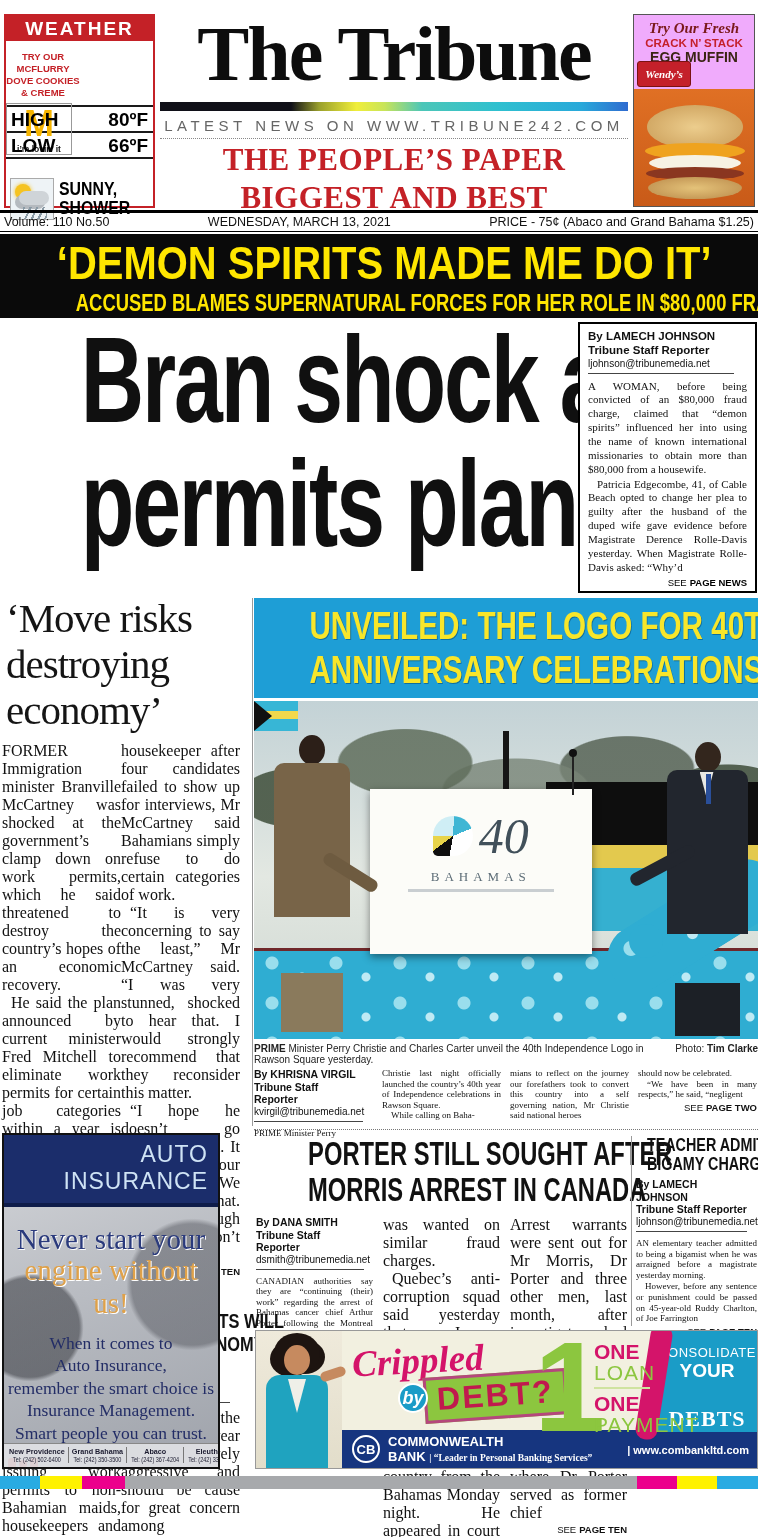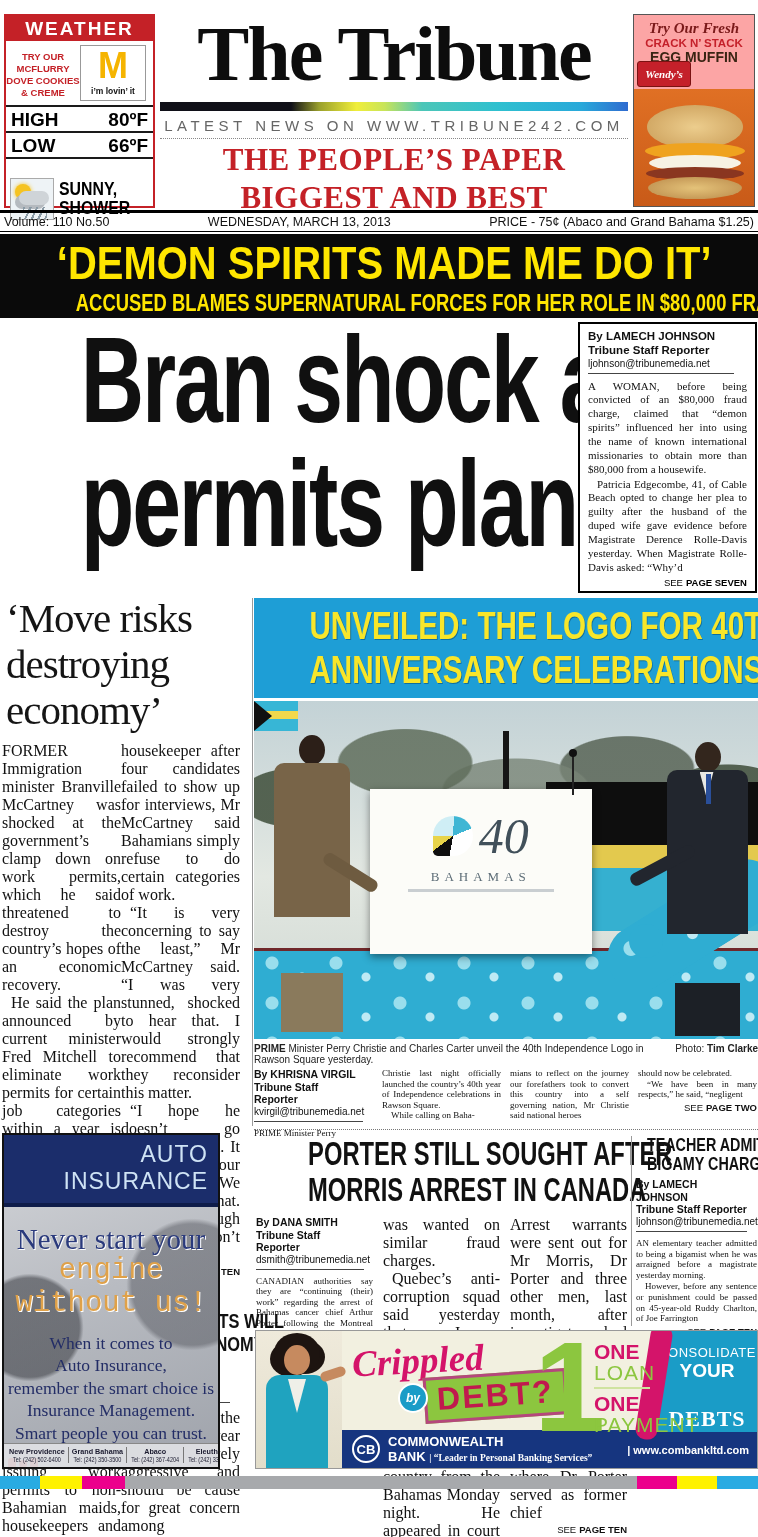--- a/index.html
+++ b/index.html
@@ -3,40 +3,40 @@
 <meta charset="utf-8">
 <style>
   * { margin:0; padding:0; box-sizing:border-box; }
   body { background:#e9e9e9; font-family:"Liberation Serif", serif; }
   #page { position:relative; width:758px; height:1537px; background:#ffffff; margin:0 auto; overflow:hidden; }
   .cline { display:block; white-space:nowrap; transform-origin:50% 50%; }
 
   
   #weather-box { position:absolute; left:4px; top:14px; width:151px; height:194px; border:2px solid #c42127; background:#fff; }
   .weather-head { background:#c42127; color:#fff; font-family:"Liberation Sans", sans-serif; font-weight:bold; font-size:19px; letter-spacing:2px; text-align:center; height:25px; line-height:25px; }
-  .weather-promo-row { display:flex; height:66px; border-bottom:2px solid #1a1a1a; }
+  .weather-promo-row { display:flex; height:66px; border-bottom:2px solid #1a1a1a;flex-direction:column; }
   .weather-promo { width:74px; color:#c42127; font-family:"Liberation Sans", sans-serif; font-weight:bold; font-size:9.5px; text-align:center; padding-top:10px; line-height:1.25; }
   .mcd-box { width:66px; margin:4px 3px 4px 0; border:1px solid #999; text-align:center; }
   .mcd-arches { color:#f5b400; font-family:"Liberation Sans", sans-serif; font-weight:bold; font-size:36px; line-height:40px; }
   .mcd-tag { font-family:"Liberation Sans", sans-serif; font-weight:bold; font-size:8.5px; color:#111; }
   .weather-row { display:flex; justify-content:space-between; padding:0 5px; height:26px; line-height:26px; border-bottom:2px solid #1a1a1a; font-family:"Liberation Sans", sans-serif; font-weight:bold; font-size:19px; }
   .weather-forecast { display:flex; align-items:center; padding:19px 4px; }
   .wicon { position:relative; width:44px; height:42px; border:1px solid #aaa; background:#eef3f6; margin-right:5px; flex:none; }
   .wicon .sun { position:absolute; left:4px; top:5px; width:16px; height:16px; border-radius:50%; background:#f5c321; box-shadow:0 0 4px #f5c321; }
   .wicon .cloud { position:absolute; left:8px; top:12px; width:30px; height:14px; border-radius:10px; background:#cfd4d8; box-shadow:-4px 4px 0 #b5babf; }
   .wicon .rain { position:absolute; left:12px; top:28px; width:24px; height:12px; background:repeating-linear-gradient(115deg,#8a9aa5 0 2px,transparent 2px 6px); }
   .forecast-text { font-family:"Liberation Sans", sans-serif; font-weight:bold; font-size:18px; line-height:1.05; transform:scaleX(.88); transform-origin:0 50%; }
 
   #masthead { position:absolute; left:160px; top:8px; width:468px; height:198px; text-align:center; }
   .mast-title { font-family:"Liberation Serif", serif; font-weight:bold; font-size:78px; line-height:92px; color:#0d0d0d; letter-spacing:-2px; }
   .mast-stripe { height:9px; margin:2px 0 3px; background:linear-gradient(90deg,#101018 0%,#101018 28%,#9aa02c 34%,#f0ee3a 42%,#c8e45a 48%,#4cc6b8 56%,#2fc0cf 72%,#29a9da 90%,#2f6bd0 100%); }
   .mast-tagline { font-family:"Liberation Sans", sans-serif; font-size:15px; color:#666; letter-spacing:4.5px; white-space:nowrap; padding:3px 0 4px; border-bottom:1px dotted #888; }
   .mast-slogan { color:#c42127; font-family:"Liberation Serif", serif; font-weight:bold; font-size:31px; line-height:34px; margin-top:4px; letter-spacing:.5px; }
 
-  #wendys-ad { position:absolute; left:633px; top:14px; width:122px; height:193px; border:1px solid #555; background:#fca5a5; overflow:hidden; }
+  #wendys-ad { position:absolute; left:633px; top:14px; width:122px; height:193px; border:1px solid #555; background:#f0abfc; overflow:hidden; }
   .wendys-top { position:relative; height:72px; padding-top:5px; text-align:center; }
   .wendys-script { font-family:"Liberation Serif", serif; font-style:italic; font-weight:bold; color:#7a1a1a; font-size:15px; }
   .wendys-crack { font-family:"Liberation Sans", sans-serif; font-weight:bold; color:#c4202a; font-size:11.5px; }
   .wendys-egg { font-family:"Liberation Sans", sans-serif; font-weight:bold; color:#3a2413; font-size:14px; }
   .wendys-logo { position:absolute; left:3px; top:46px; width:54px; height:26px; background:#c4202a; border:1px solid #7a1212; border-radius:3px; color:#fff; font-family:"Liberation Serif", serif; font-style:italic; font-weight:bold; font-size:11px; line-height:24px; text-align:center; z-index:3; }
   .wendys-bottom { position:absolute; left:0; top:74px; width:122px; height:119px; background:linear-gradient(#e07024,#c85a18); }
   .muffin { position:absolute; left:9px; top:16px; width:104px; height:94px; }
   .muffin div { position:absolute; left:50%; transform:translateX(-50%); border-radius:50%; }
   .bun-top { top:0; width:96px; height:44px; background:radial-gradient(#eccd8d,#c89a55); }
   .cheese { top:38px; width:100px; height:16px; background:#efa31f; border-radius:8px; }
@@ -153,21 +153,21 @@
   #teacher-story .byline { margin-top:4px; font-size:10.5px; }
   #teacher-story .bodytext { font-size:9px; line-height:1.2; margin-top:4px; }
 
   
   #insurance-ad { position:absolute; left:2px; top:1133px; width:218px; height:336px; border:2px solid #111; background:linear-gradient(160deg,#d4d6da 0%,#b9bcc2 45%,#9fa3ab 100%); overflow:hidden; }
   .ins-tires { position:absolute; inset:0; background:
     radial-gradient(circle 90px at 12% 58%, rgba(40,42,48,.5) 0 55%, transparent 60%),
     radial-gradient(circle 110px at 88% 45%, rgba(60,62,70,.4) 0 55%, transparent 60%); }
   .ins-head { position:relative; background:#1b2d6b; color:#cfe3f5; text-align:right; padding:6px 10px 8px; font-family:"Liberation Sans", sans-serif; font-size:23px; letter-spacing:1px; border-bottom:4px solid #0e1c4a; }
   .ins-never { position:relative; text-align:center; margin-top:16px; font-family:"Liberation Serif", serif; font-size:29px; color:#2a3a7c; text-shadow:1px 1px 0 #fff; }
-  .ins-engine { position:relative; text-align:center; font-family:Liberation Mono, monospace; font-size:29px; color:#dfa149; text-shadow:1px 1px 0 #fff; margin-top:-2px; }
+  .ins-engine { position:relative; text-align:center; font-family:Liberation Serif, serif; font-size:29px; color:#dfa149; text-shadow:1px 1px 0 #fff; margin-top:-2px; }
   .ins-body { position:relative; text-align:center; margin-top:12px; font-family:"Liberation Serif", serif; font-size:17.5px; line-height:1.28; color:#232d66; }
   .ins-logo-row { position:relative; display:flex; align-items:center; margin:14px 4px 0; }
   .im-glyph { display:flex; gap:3px; height:42px; margin-right:5px; flex:none; }
   .im-glyph i { display:block; width:8px; background:#b01f24; border-radius:3px; }
   .im-glyph i:nth-child(2) { height:30px; margin-top:12px; position:relative; }
   .im-glyph i:nth-child(2):before { content:""; position:absolute; top:-10px; left:0; width:8px; height:8px; border-radius:50%; background:#b01f24; }
   .ins-brand { font-family:"Liberation Sans", sans-serif; font-weight:bold; color:#14142a; font-size:20px; white-space:nowrap; transform:scaleX(.8); transform-origin:0 50%; }
   .ins-brand-sub { font-family:"Liberation Serif", serif; font-weight:bold; color:#14142a; font-size:8px; transform:scaleX(.92); transform-origin:0 50%; white-space:nowrap; }
   .ins-locations { position:absolute; left:0; bottom:0; width:100%; background:rgba(225,226,230,.9); border-top:1px solid #888; display:flex; padding:3px 2px 4px; }
   .ins-loc { flex:1; text-align:center; font-family:"Liberation Sans", sans-serif; color:#1a1a2e; border-left:1px solid #777; }
@@ -178,21 +178,21 @@
   
   #bank-ad { position:absolute; left:255px; top:1330px; width:503px; height:139px; border:1px solid #999; background:#f2f0e0; overflow:hidden; }
   .bank-navy { position:absolute; left:0; bottom:0; width:100%; height:38px; background:#16357f; }
   .bank-woman { position:absolute; left:0; top:0; width:86px; height:139px; background:linear-gradient(#efeadb,#e2ddca); }
   .afro { position:absolute; left:18px; top:2px; width:46px; height:40px; border-radius:50%; background:#1d1410; box-shadow:-6px 6px 0 -2px #1d1410, 8px 4px 0 -3px #1d1410; }
   .face { position:absolute; left:28px; top:14px; width:26px; height:30px; border-radius:50%; background:#c68a5f; }
   .tealtop { position:absolute; left:10px; top:44px; width:62px; height:95px; border-radius:14px 14px 0 0; background:#1fa3bf; }
   .tank { position:absolute; left:32px; top:48px; width:18px; height:34px; background:#efefe8; clip-path:polygon(0 0,100% 0,50% 100%); }
   .palm-hand { position:absolute; left:64px; top:38px; width:26px; height:10px; border-radius:5px; background:#c68a5f; transform:rotate(-18deg); }
   .crippled { position:absolute; left:96px; top:8px; font-family:"Liberation Serif", serif; font-style:italic; font-weight:bold; font-size:37px; color:#d4146a; transform:rotate(-3deg); }
-  .by-circle { position:absolute; left:142px; top:52px; width:30px; height:30px; border-radius:50%; background:#1a9cc7; border:2px solid #fff; color:#fff; font-family:"Liberation Sans", sans-serif; font-weight:bold; font-style:italic; font-size:12px; text-align:center; line-height:27px; z-index:3; }
+  .by-circle { position:absolute; left:142px; top:52px; width:30px; height:30px; border-radius:50%; background:#1a9cc7; border:2px solid #fff; color:#fff; font-family:"Liberation Sans", sans-serif; font-weight:bold; font-style:italic; font-size:18px; text-align:center; line-height:27px; z-index:3; }
   .debt-tag { position:absolute; left:168px; top:42px; padding:1px 10px 2px; background:#8cc63f; border:3px solid #b5477c; color:#c01a4e; font-family:"Liberation Sans", sans-serif; font-weight:bold; font-size:32px; letter-spacing:2px; transform:rotate(-4deg); }
   .big-one { position:absolute; left:278px; top:-8px; font-family:"Liberation Sans", sans-serif; font-weight:bold; font-size:128px; line-height:1; color:#8cc63f; z-index:2; }
   .one-block { position:absolute; left:338px; top:10px; font-family:"Liberation Sans", sans-serif; line-height:1; z-index:2; }
   .one-block .one { color:#d4146a; font-weight:bold; font-size:21px; }
   .one-block .word { color:#8cc63f; font-size:21px; letter-spacing:1px; }
   .one-div { width:56px; border-top:2px solid #cfe3a0; margin:4px 0; }
   .consolidate { position:absolute; right:0; top:0; width:100px; height:101px; background:#1a9cc7; color:#fff; text-align:center; padding-top:14px; }
   .consolidate:before { content:""; position:absolute; left:-14px; top:-6px; width:22px; height:115px; background:#d4146a; transform:rotate(9deg); border-radius:10px; }
   .consol-1 { font-family:"Liberation Sans", sans-serif; font-size:13px; letter-spacing:.5px; }
   .consol-2 { font-family:"Liberation Sans", sans-serif; font-weight:bold; font-size:19px; }
@@ -259,21 +259,21 @@
         <div class="cheese"></div>
         <div class="egg"></div>
         <div class="bacon"></div>
         <div class="bun-bot"></div>
       </div>
     </div>
   </div>
 
   <div id="dateline">
     <span>Volume: 110 No.50</span>
-    <span>WEDNESDAY, MARCH 13, 2013</span>
+    <span>WEDNESDAY, MARCH 13, 2021</span>
     <span>PRICE - 75¢ (Abaco and Grand Bahama $1.25)</span>
   </div>
 
   <div id="demon-banner">
     <div class="demon-main cline">‘DEMON SPIRITS MADE ME DO IT’</div>
     <div class="demon-sub cline">ACCUSED BLAMES SUPERNATURAL FORCES FOR HER ROLE IN $80,000 FRAUD</div>
   </div>
 
   <div id="lead-headline">
     <span class="lead-line cline">Bran shock at</span>
@@ -284,21 +284,21 @@
     <div class="byline byline-rule">
       <div>By LAMECH JOHNSON</div>
       <div>Tribune Staff Reporter</div>
       <div class="email">ljohnson@tribunemedia.net</div>
     </div>
     <div class="bodytext">
       <p>A WOMAN, before being convicted of an $80,000 fraud charge, claimed that “demon spirits” influenced her into using the name of known international missionaries to obtain more than $80,000 from a housewife.</p>
       <p>Patricia Edgecombe, 41, of Cable Beach opted to change her plea to guilty after the husband of the duped wife gave evidence before Magistrate Derence Rolle-Davis yesterday. When Magistrate Rolle-Davis asked: “Why’d</p>
     </div>
     <div class="see">
-      <span>SEE</span><b>PAGE SEVEN</b>
+      <span>SEE</span><b>PAGE NEWS</b>
     </div>
   </div>
 
   <div id="left-col">
     <div class="moverisks-head">‘Move risks destroying economy’</div>
     <div class="twocol">
       <div class="col118 bodytext">
         <p>FORMER Immigration minister Branville McCartney was shocked at the government’s clamp down on work permits, which he said threatened to destroy the country’s hopes of an economic recovery.</p>
         <p>He said the plan announced by current minister Fred Mitchell to eliminate work permits for certain job categories within a year is completely “unworkable.” He hoped, he said, for the country’s sake it was all just talk.</p>
         <p>Telling of his own struggles to employ a local live-in</p>

